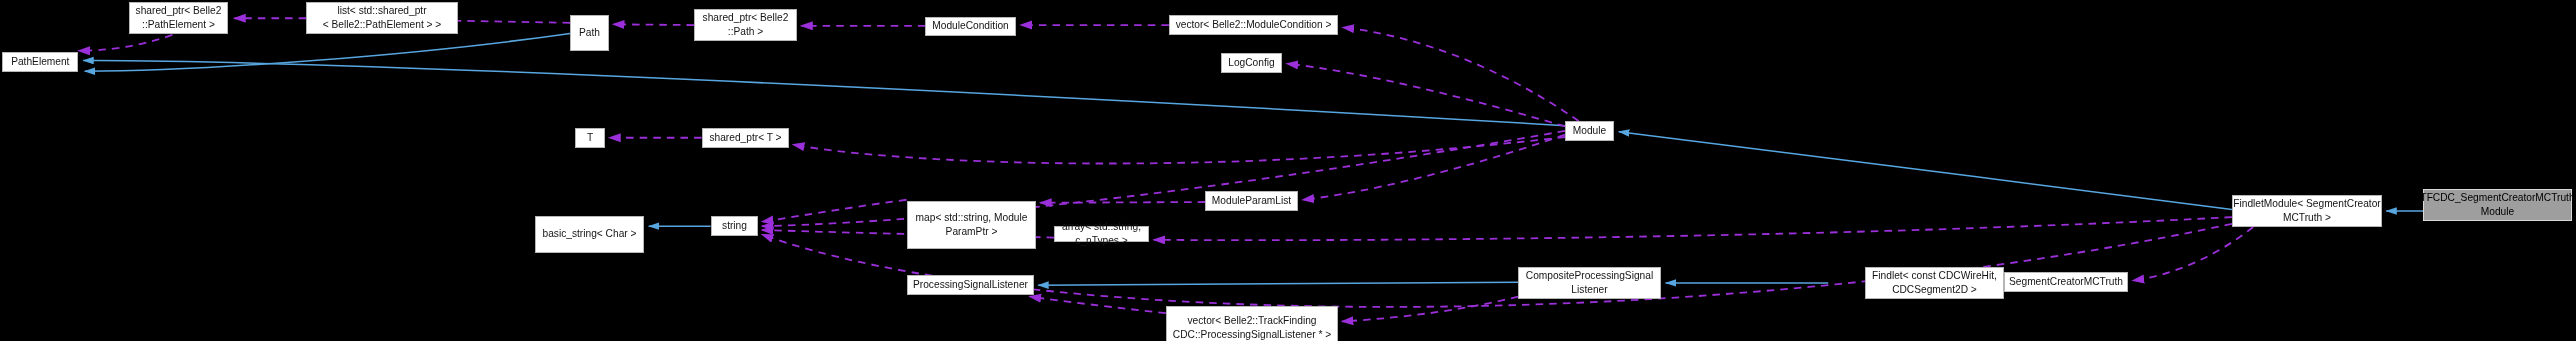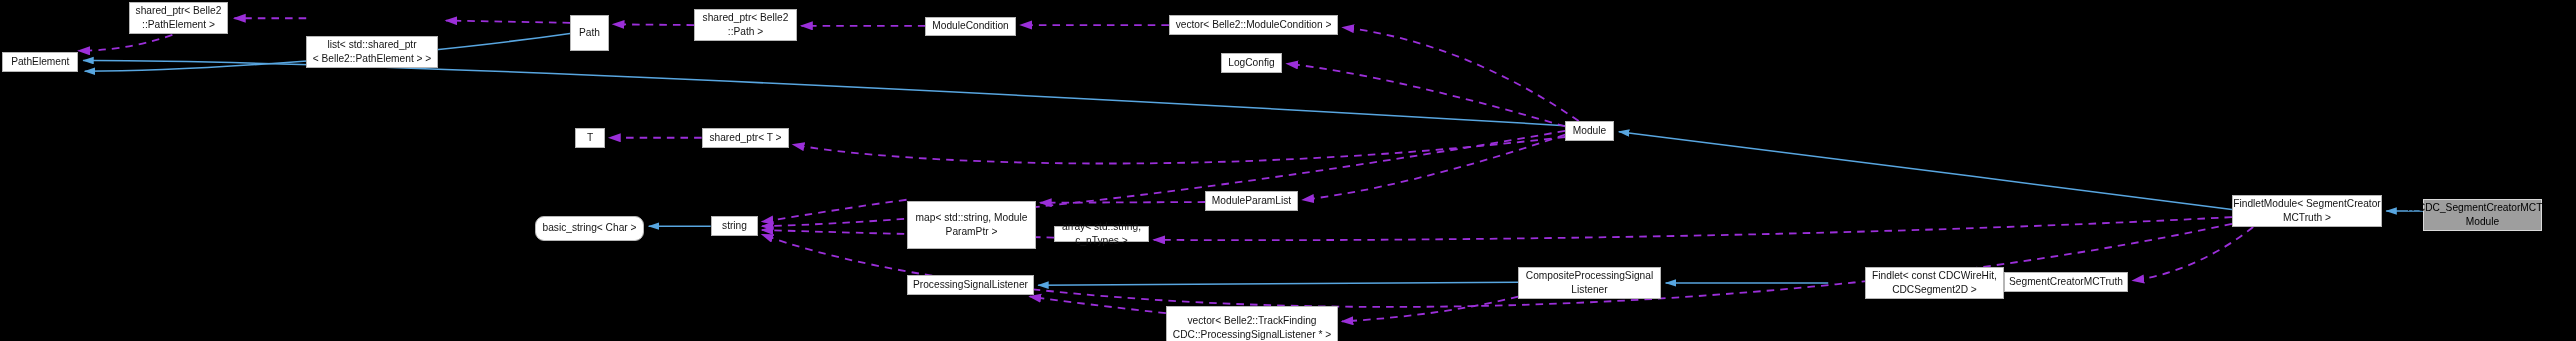--- a/index.html
+++ b/index.html
@@ -72,45 +72,45 @@
     <path class="edge-usage" d="M 2952,287 C 2400,316 1760,319 1526,317" marker-end="url(#arrow-purple)"></path>
     <path class="edge-usage" d="M 1542,414 C 1470,406 1410,399 1362,392" marker-end="url(#arrow-purple)"></path>
     <path class="edge-usage" d="M 2008,392 C 1940,409 1860,420 1775,425" marker-end="url(#arrow-purple)"></path>
     <path class="edge-usage" d="M 2980,300 C 2930,340 2872,364 2821,371" marker-end="url(#arrow-purple)"></path>
     <path class="edge-usage" d="M 2952,296 C 2250,445 1350,435 1008,310" marker-end="url(#arrow-purple)"></path>
   </svg>
 
   <div class="node" style="left:2.3px;top:52px;width:76px;height:19.7px;">PathElement</div>
   <div class="node" style="left:129px;top:2.3px;width:99px;height:32px;">shared_ptr&lt; Belle2
 ::PathElement &gt;</div>
-  <div class="node" style="left:306px;top:2.3px;width:132px;height:32px;margin-top:34px;">list&lt; std::shared_ptr
+  <div class="node" style="left:306px;top:2.3px;width:152px;height:32px;">list&lt; std::shared_ptr
 &lt; Belle2::PathElement &gt; &gt;</div>
   <div class="node" style="left:570px;top:15px;width:39px;height:36px;">Path</div>
   <div class="node" style="left:694px;top:9px;width:103px;height:32px;">shared_ptr&lt; Belle2
 ::Path &gt;</div>
   <div class="node" style="left:925px;top:16.6px;width:91px;height:19.7px;">ModuleCondition</div>
   <div class="node" style="left:1169px;top:15px;width:169px;height:19.7px;">vector&lt; Belle2::ModuleCondition &gt;</div>
   <div class="node" style="left:1221px;top:53px;width:61px;height:19.7px;">LogConfig</div>
   <div class="node" style="left:1565px;top:121px;width:49px;height:19.7px;">Module</div>
   <div class="node" style="left:575px;top:128px;width:30px;height:19.7px;">T</div>
   <div class="node" style="left:702px;top:128px;width:87px;height:19.7px;">shared_ptr&lt; T &gt;</div>
   <div class="node" style="left:907px;top:201px;width:129px;height:48px;">map&lt; std::string, Module
 ParamPtr &gt;</div>
   <div class="node" style="left:1205px;top:191px;width:93px;height:19.7px;">ModuleParamList</div>
-  <div class="node" style="left:535px;top:216px;width:109px;height:25px;border-radius:9px;">basic_string&lt; Char &gt;</div>
+  <div class="node" style="left:535px;top:216px;width:109px;height:37px;">basic_string&lt; Char &gt;</div>
   <div class="node" style="left:711px;top:216px;width:47px;height:19.7px;">string</div>
   <div class="node" style="left:1054px;top:226px;width:95px;height:16px;">array&lt; std::string,
 c_nTypes &gt;</div>
   <div class="node" style="left:907px;top:275px;width:127px;height:19.7px;">ProcessingSignalListener</div>
   <div class="node" style="left:1166px;top:306px;width:172px;height:44px;">vector&lt; Belle2::TrackFinding
 CDC::ProcessingSignalListener * &gt;</div>
   <div class="node" style="left:1518px;top:267px;width:143px;height:32px;">CompositeProcessingSignal
 Listener</div>
   <div class="node" style="left:1828px;top:267px;width:139px;height:32px;margin-left:37px;">Findlet&lt; const CDCWireHit,
 CDCSegment2D &gt;</div>
   <div class="node" style="left:2004px;top:272px;width:124px;height:19.7px;">SegmentCreatorMCTruth</div>
   <div class="node" style="left:2232px;top:195px;width:150px;height:32px;">FindletModule&lt; SegmentCreator
 MCTruth &gt;</div>
-  <div class="node hl" style="left:2423px;top:199px;width:119px;height:32px;">TFCDC_SegmentCreatorMCTruth
+  <div class="node hl" style="left:2423px;top:189px;width:149px;height:32px;">TFCDC_SegmentCreatorMCTruth
 Module</div>
 
 </div>
 
 
 </body></html>

